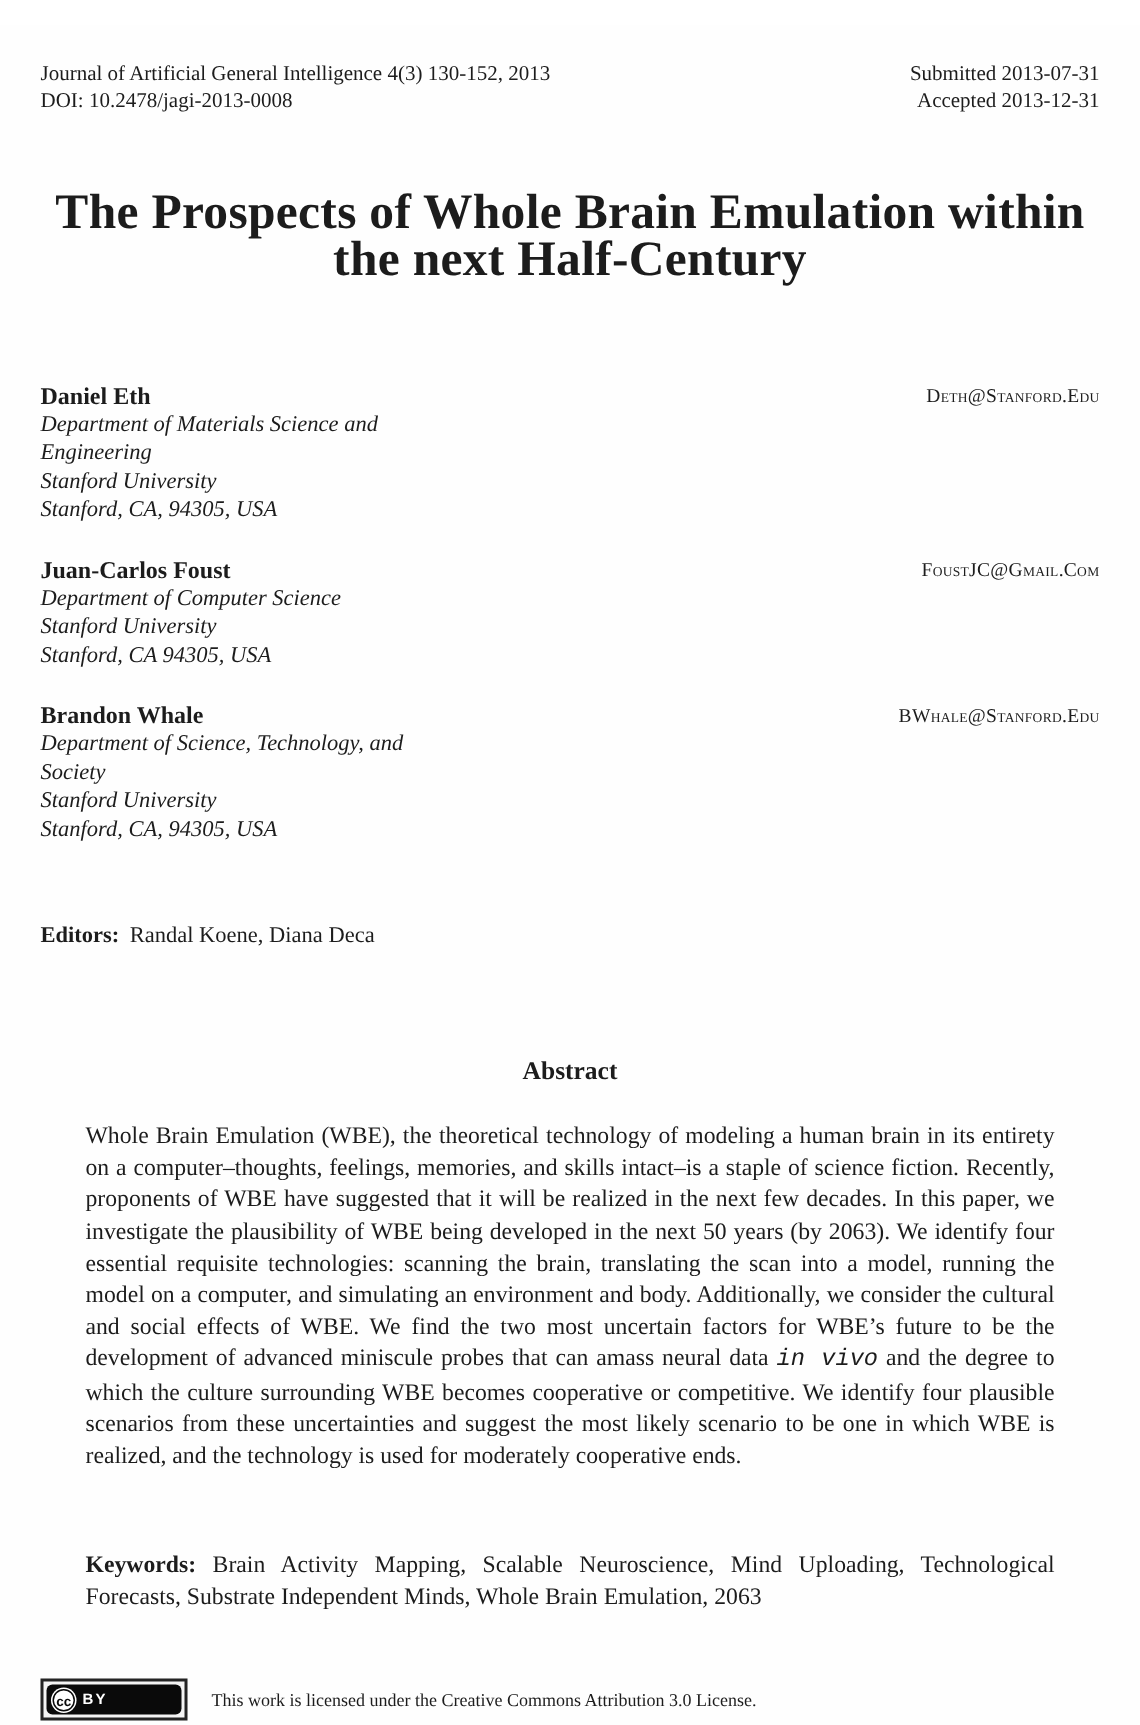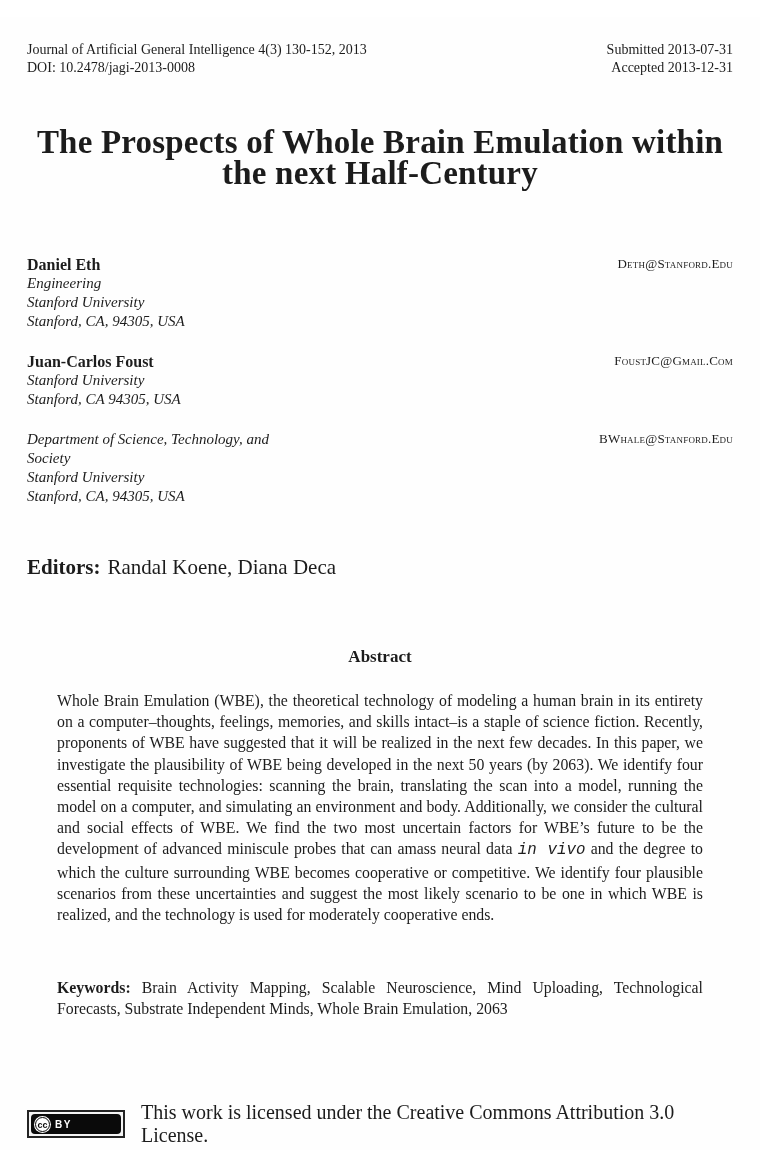--- a/index.html
+++ b/index.html
@@ -54,21 +54,21 @@
   .author-email {
     font-variant: small-caps;
     font-size: 13px;
     letter-spacing: 0.2px;
     white-space: nowrap;
     padding-top: 1px;
   }
   
   .editors {
     margin-top: 52px;
-    font-size: 21px;
+    font-size: 15px;
     line-height: 19px;
   }
   .editors-label { font-weight: bold; }
   .editors-names { margin-left: 7px; }
   
   .abstract-heading {
     margin-top: 70px;
     text-align: center;
     font-size: 17px;
     font-weight: bold;
@@ -130,21 +130,21 @@
     text-align: center;
   }
   .cc-by-label {
     color: #ffffff;
     font-family: "Liberation Sans", sans-serif;
     font-weight: bold;
     font-size: 10px;
     letter-spacing: 1.5px;
   }
   .license-text {
-    font-size: 20px;
+    font-size: 12px;
     margin-left: 16px;
   }
 </style>
 </head>
 <body>
 
 <div class="page">
 
   <header class="header">
     <div class="header-left">
@@ -157,38 +157,41 @@
     </div>
   </header>
 
   <h1 class="title">The Prospects of Whole Brain Emulation within the next Half-Century</h1>
 
   <section class="authors">
 
     <div class="author">
       <div class="author-left">
         <div class="author-name">Daniel Eth</div>
+        <div class="affil-line">Department of Materials Science and</div>
         <div class="affil-line">Engineering</div>
         <div class="affil-line">Stanford University</div>
         <div class="affil-line">Stanford, CA, 94305, USA</div>
       </div>
       <div class="author-email">Deth@Stanford.Edu</div>
     </div>
 
     <div class="author">
       <div class="author-left">
         <div class="author-name">Juan-Carlos Foust</div>
+        <div class="affil-line">Department of Computer Science</div>
         <div class="affil-line">Stanford University</div>
         <div class="affil-line">Stanford, CA 94305, USA</div>
       </div>
       <div class="author-email">FoustJC@Gmail.Com</div>
     </div>
 
     <div class="author">
       <div class="author-left">
+        <div class="author-name">Brandon Whale</div>
         <div class="affil-line">Department of Science, Technology, and</div>
         <div class="affil-line">Society</div>
         <div class="affil-line">Stanford University</div>
         <div class="affil-line">Stanford, CA, 94305, USA</div>
       </div>
       <div class="author-email">BWhale@Stanford.Edu</div>
     </div>
 
   </section>
 

